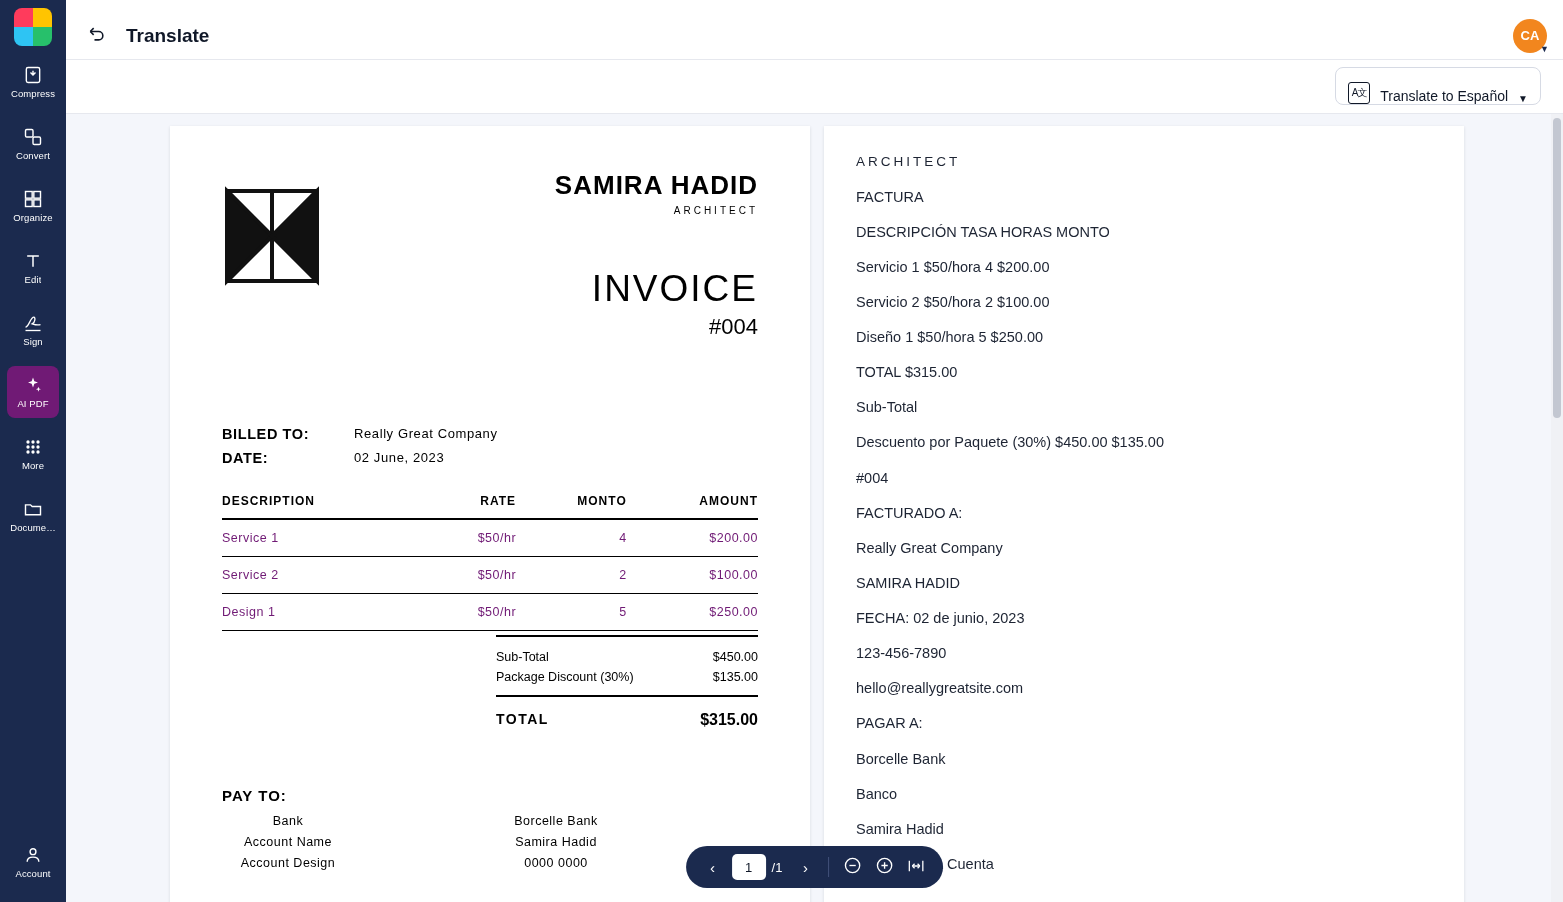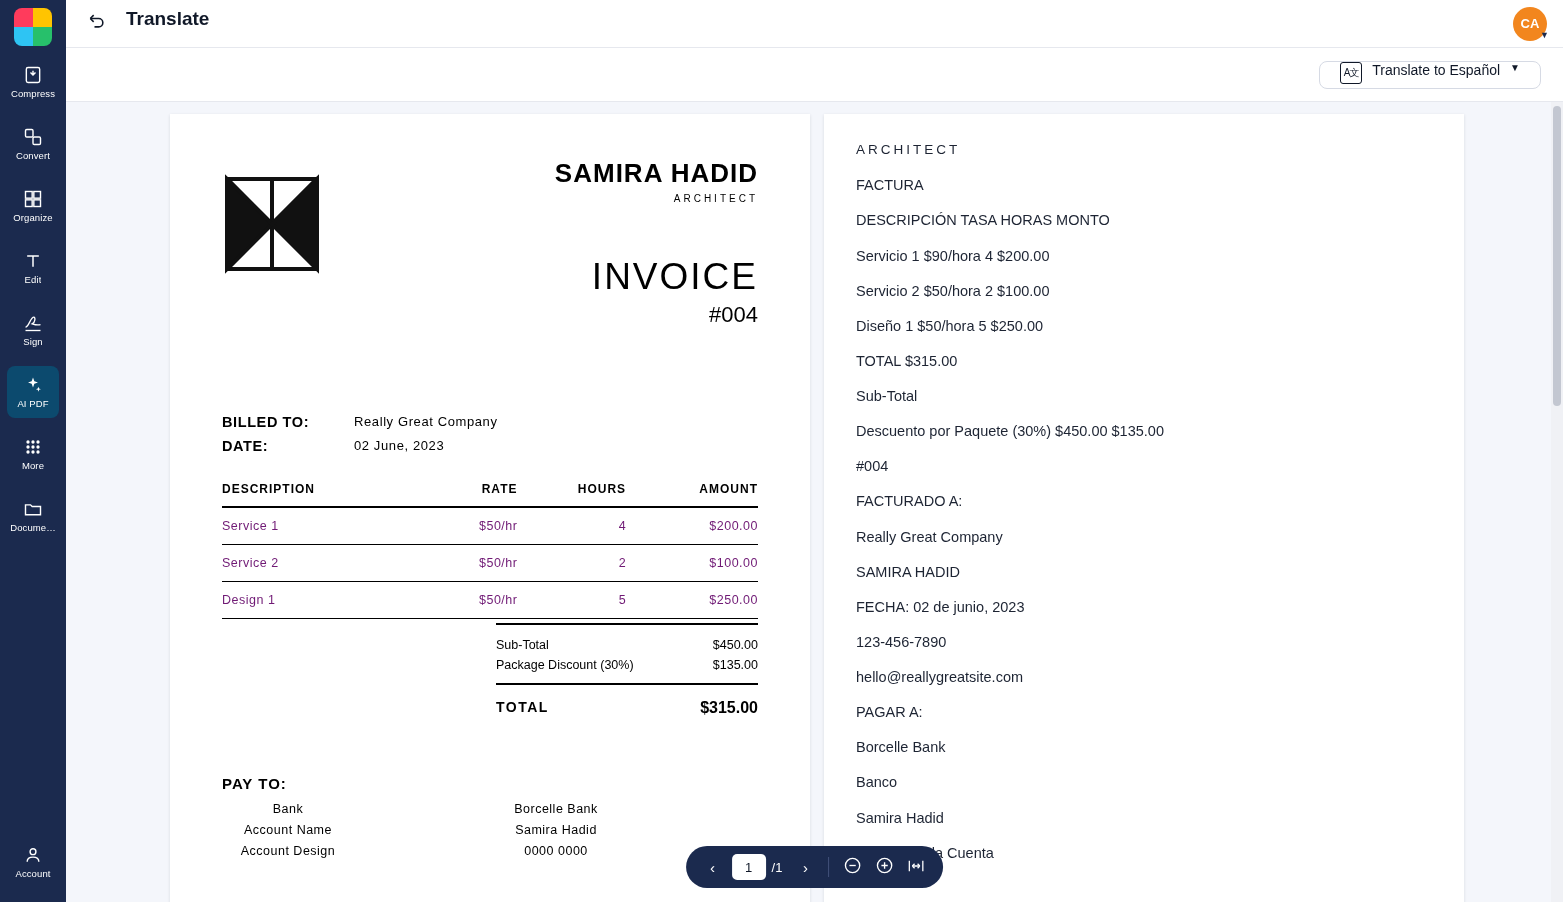--- a/index.html
+++ b/index.html
@@ -20,35 +20,35 @@
     width: 38px; height: 38px; margin-top: 8px; border-radius: 8px;
     display: grid; grid-template-columns: 1fr 1fr; grid-template-rows: 1fr 1fr;
     overflow: hidden;
   }
   .logo i { display: block; }
   .nav-item {
     width: 52px; height: 52px; margin-top: 10px; border-radius: 8px;
     display: flex; flex-direction: column; align-items: center; justify-content: center;
     color: #ffffff; cursor: pointer;
   }
-  .nav-item.active { background: #0c4a6e; }
+  .nav-item.active { background: #701a75; }
   .nav-item .lbl {
     font-size: 9.5px; margin-top: 3px; letter-spacing: .1px;
     max-width: 60px; overflow: hidden; text-overflow: ellipsis; white-space: nowrap;
   }
   .nav-item svg { display: block; }
   .nav-spacer { flex: 1 1 auto; }
   .account { margin-bottom: 14px; }
 
   
   .main { flex: 1 1 auto; display: flex; flex-direction: column; height: 902px; min-width: 0; }
 
   .topbar {
     height: 48px; background: #ffffff; border-bottom: 1px solid #e6e8ee;
-    display: flex; padding: 8px 16px; position: relative;
+    display: flex; align-items: center; padding: 8px 16px; position: relative; margin-top: 12px;
   }
   .back-btn {
     width: 30px; height: 30px; border-radius: 6px; display: flex;
     align-items: center; justify-content: center; color: #1b2a4e; cursor: pointer;
   }
   .page-title {
     font-size: 19px; font-weight: bold; color: #101828; margin-left: 14px;
   }
   .avatar-wrap { margin-left: auto; position: relative; display: flex; align-items: center; }
   .avatar {
@@ -56,22 +56,22 @@
     color: #fff; font-size: 13px; font-weight: bold;
     display: flex; align-items: center; justify-content: center;
   }
   .avatar-caret { position: absolute; right: -2px; bottom: -1px; color: #1b2a4e; font-size: 9px; }
 
   .toolbar {
     height: 62px; background: #ffffff; border-bottom: 1px solid #e6e8ee;
     display: flex; align-items: center; justify-content: flex-end; padding: 0 22px;
   }
   .lang-select {
-    display: flex; align-items: flex-start; gap: 10px;
-    border: 1px solid #d6dae4; border-radius: 8px; height: 28px; padding: 0 20px;
+    display: flex; align-items: flex-end; gap: 10px;
+    border: 1px solid #d6dae4; border-radius: 8px; height: 38px; padding: 0 12px;
     background: #fff; cursor: pointer; font-size: 14px; color: #101828;
   }
   .lang-icon {
     width: 22px; height: 22px; border: 1.5px solid #101828; border-radius: 3px;
     font-size: 10px; display: flex; align-items: center; justify-content: center;
     line-height: 1; letter-spacing: -1px;
   }
   .caret { font-size: 10px; color: #101828; }
 
   
@@ -321,21 +321,21 @@
             <div class="v">Really Great Company</div>
             <div class="k">DATE:</div>
             <div class="v">02 June, 2023</div>
           </div>
 
           <table class="items">
             <thead>
               <tr>
                 <th class="l">DESCRIPTION</th>
                 <th>RATE</th>
-                <th>HOURS</th>
+                <th>MONTO</th>
                 <th>AMOUNT</th>
               </tr>
             </thead>
             <tbody>
               <tr>
                 <td class="l">Service 1</td>
                 <td>$50/hr</td>
                 <td>4</td>
                 <td>$200.00</td>
               </tr>
@@ -380,21 +380,21 @@
             <div>Samira Hadid</div>
             <div>Account Design</div>
             <div>0000 0000</div>
           </div>
         </div>
 
         <div class="pane-trans">
           <p class="head">ARCHITECT</p>
           <p>FACTURA</p>
           <p>DESCRIPCIÓN TASA HORAS MONTO</p>
-          <p>Servicio 1 $90/hora 4 $200.00</p>
+          <p>Servicio 1 $50/hora 4 $200.00</p>
           <p>Servicio 2 $50/hora 2 $100.00</p>
           <p>Diseño 1 $50/hora 5 $250.00</p>
           <p>TOTAL $315.00</p>
           <p>Sub-Total</p>
           <p>Descuento por Paquete (30%) $450.00 $135.00</p>
           <p>#004</p>
           <p>FACTURADO A:</p>
           <p>Really Great Company</p>
           <p>SAMIRA HADID</p>
           <p>FECHA: 02 de junio, 2023</p>

